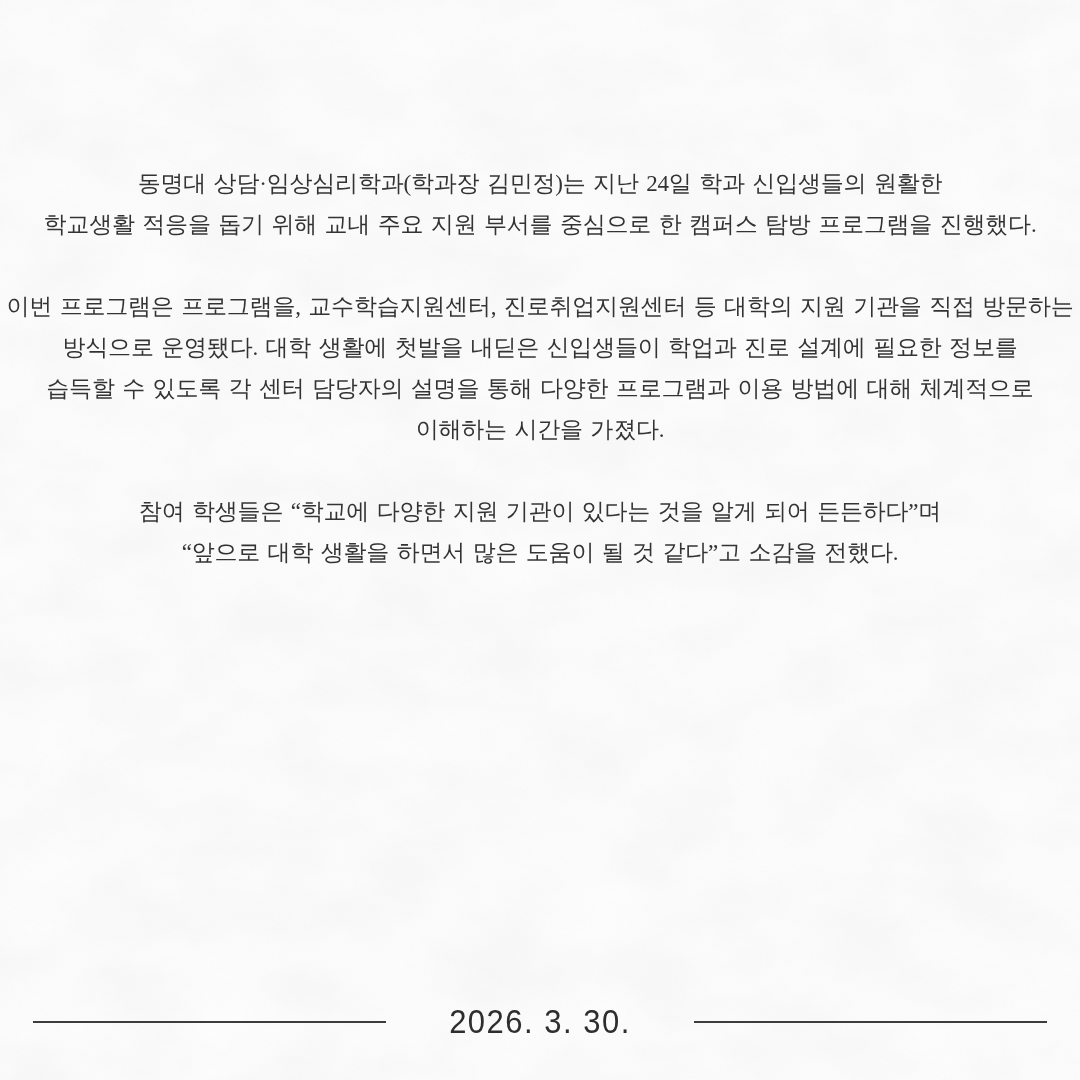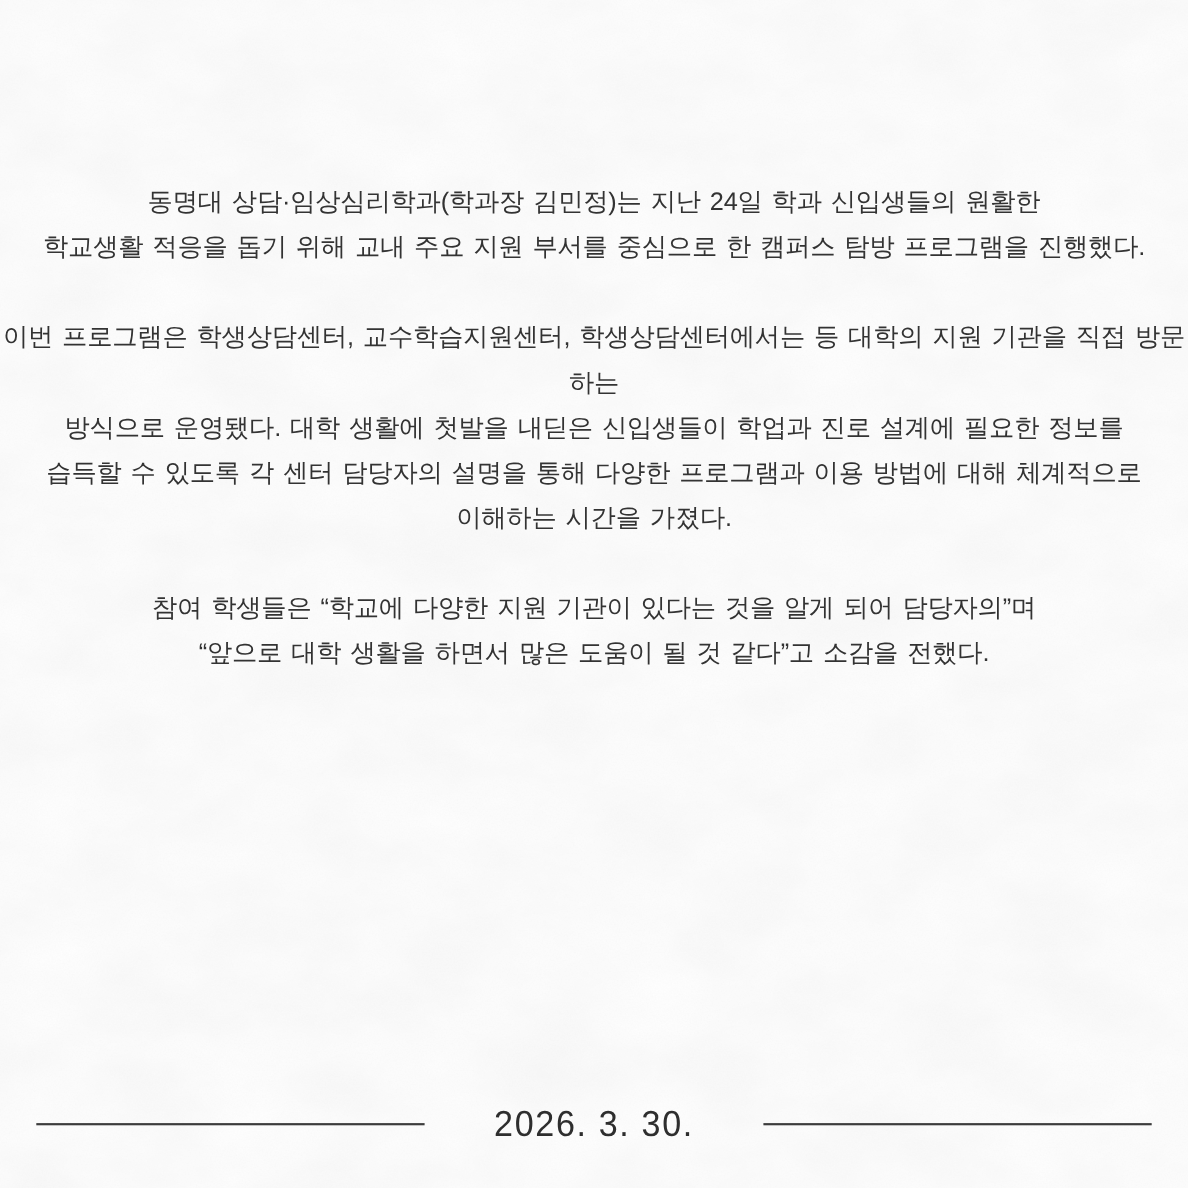--- a/index.html
+++ b/index.html
@@ -29,20 +29,21 @@
     position: absolute;
     top: 163px;
     left: 0;
     width: 100%;
     text-align: center;
     color: var(--fg, #333333);
     font-size: 23px;
     line-height: 41px;
     letter-spacing: -0.2px;
     word-spacing: 2px;
+    font-family: Liberation Serif, serif;
   }
   .para {
     margin: 0 0 41px 0;
     white-space: pre-line;
   }
   .date-row {
     position: absolute;
     top: 1004px;
     left: 0;
     width: 100%;
@@ -93,25 +94,25 @@
       </filter>
     </defs>
     <rect width="1080" height="1080" fill="#f7f7f6"></rect>
     <rect width="1080" height="1080" filter="url(#fibers)"></rect>
     <rect width="1080" height="1080" filter="url(#grain)" opacity="0.42"></rect>
   </svg>
 
   <div class="article">
     <p class="para">동명대 상담·임상심리학과(학과장 김민정)는 지난 24일 학과 신입생들의 원활한
 학교생활 적응을 돕기 위해 교내 주요 지원 부서를 중심으로 한 캠퍼스 탐방 프로그램을 진행했다.</p>
-    <p class="para">이번 프로그램은 학생상담센터, 교수학습지원센터, 학생상담센터에서는 등 대학의 지원 기관을 직접 방문하는
+    <p class="para">이번 프로그램은 프로그램을, 교수학습지원센터, 진로취업지원센터 등 대학의 지원 기관을 직접 방문하는
 방식으로 운영됐다. 대학 생활에 첫발을 내딛은 신입생들이 학업과 진로 설계에 필요한 정보를
 습득할 수 있도록 각 센터 담당자의 설명을 통해 다양한 프로그램과 이용 방법에 대해 체계적으로
 이해하는 시간을 가졌다.</p>
-    <p class="para">참여 학생들은 “학교에 다양한 지원 기관이 있다는 것을 알게 되어 담당자의”며
+    <p class="para">참여 학생들은 “학교에 다양한 지원 기관이 있다는 것을 알게 되어 든든하다”며
 “앞으로 대학 생활을 하면서 많은 도움이 될 것 같다”고 소감을 전했다.</p>
   </div>
 
   <div class="date-row">
     <span class="rule"></span>
     <span class="date">2026. 3. 30.</span>
     <span class="rule"></span>
   </div>
 
 </div>

